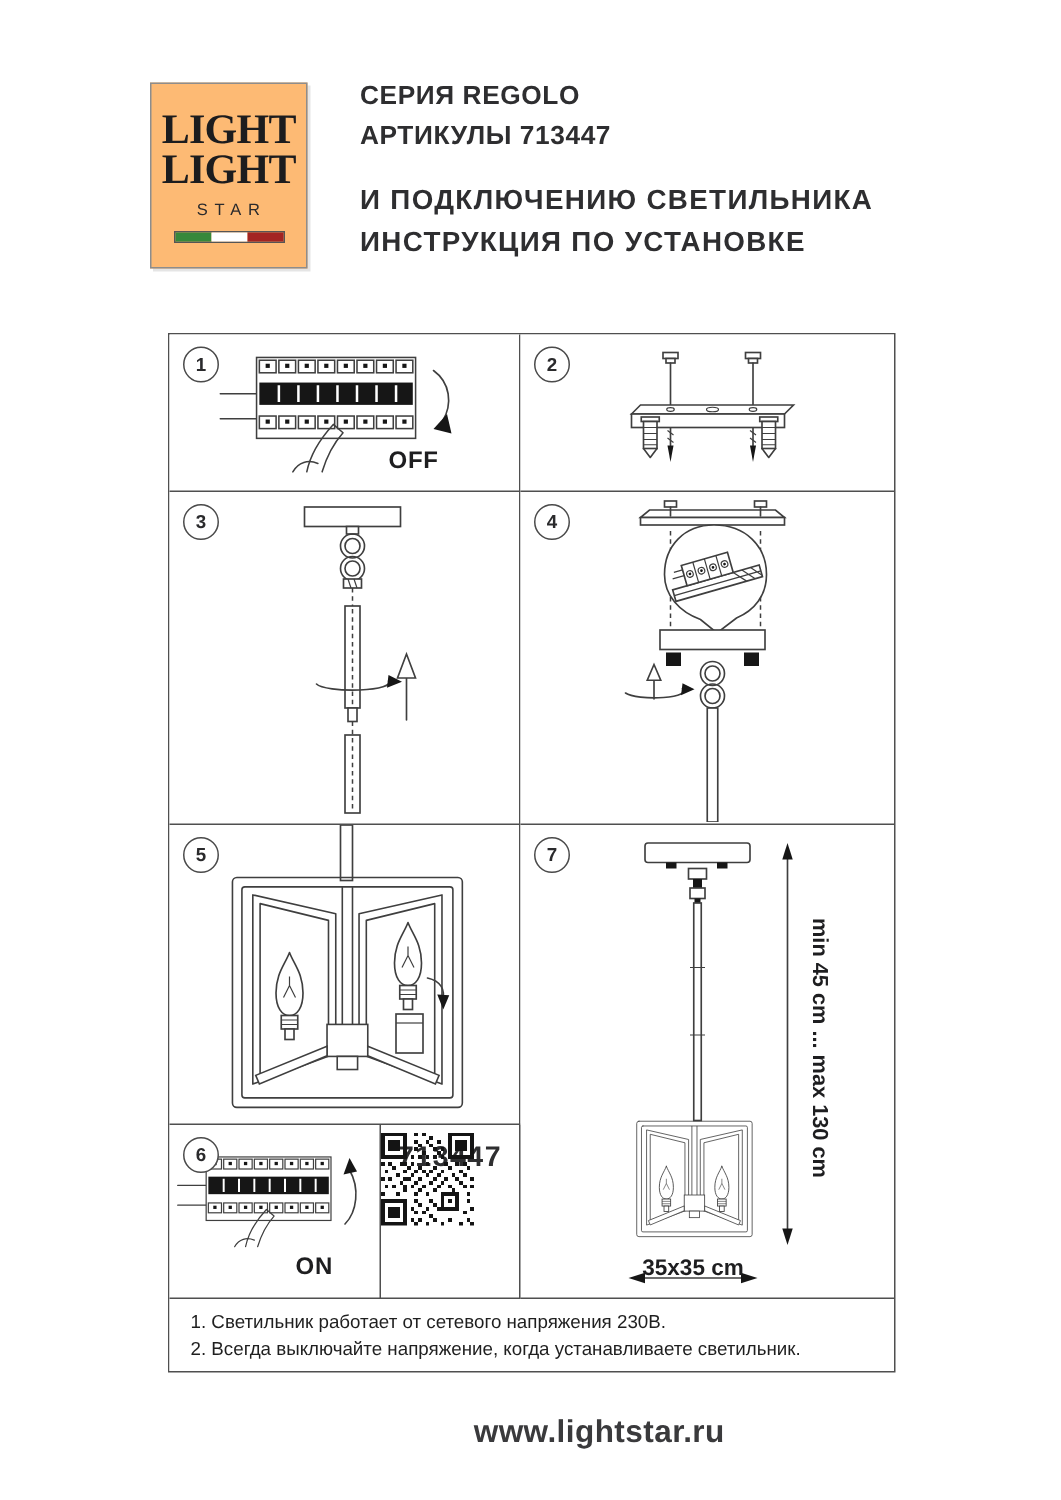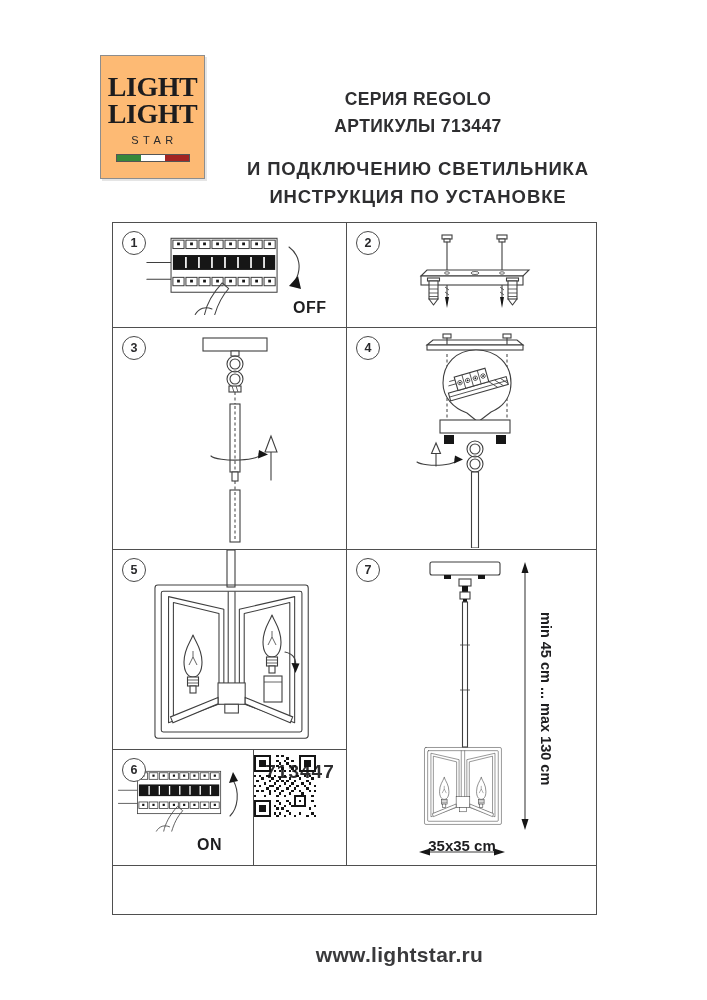--- a/index.html
+++ b/index.html
@@ -11,21 +11,21 @@
     border:1.5px solid #8d8d8d;box-shadow:2px 2px 0 rgba(0,0,0,.10);
     background:#fdba74;display:flex;flex-direction:column;align-items:center;justify-content:center;}
   .logo-word{font-family:"Liberation Serif",serif;font-weight:bold;font-size:28px;
     line-height:27px;color:#1c1c1e;letter-spacing:-.5px;}
   .logo-group{font-size:11px;letter-spacing:4.5px;margin-top:7px;color:#2a2a2c;padding-left:4px;}
   .logo-flag{margin-top:8px;width:74px;height:8px;border:1px solid #555;display:flex;box-sizing:border-box;}
   .logo-flag span{flex:1;}
   .fg{background:#36883b;}.fw{background:#ffffff;}.fr{background:#a32422;}
 
   
-  .hdr{position:absolute;left:240px;top:50px;width:356px;text-align:center;margin-top:36px;}
+  .hdr{position:absolute;left:240px;top:50px;width:356px;text-align:left;}
   .hdr-l1{font-size:17.5px;font-weight:bold;line-height:27px;letter-spacing:.4px;color:#2e2e30;}
   .hdr-gap{height:15px;}
   .hdr-l2{font-size:18.5px;font-weight:bold;line-height:28px;letter-spacing:.9px;color:#2e2e30;}
 
   
   .grid{position:absolute;left:112px;top:222px;width:483px;height:691px;
     border:1.2px solid #4f4f4f;background:#fff;}
   .cell{position:absolute;box-sizing:border-box;overflow:hidden;background:#fff;}
   .br{border-right:1.2px solid #4f4f4f;}
   .bb{border-bottom:1.2px solid #4f4f4f;}
@@ -172,21 +172,21 @@
 
 <div class="grid">
 
   <div class="cell br bb" style="left:0;top:0;width:234px;height:105px;">
     <span class="badge">1</span>
     <svg width="232" height="103" viewBox="0 0 232 103">
       <use href="#sym-breaker" transform="translate(32,6) scale(0.93)"></use>
       <path class="ln" d="M176,24 C187,32 189,46 182,58"></path>
       <path class="dk" d="M185,53 L176,63 L188,66 Z"></path>
     </svg>
-    <span class="dlabel" style="left:146px;top:76px;margin-left:34px;">OFF</span>
+    <span class="dlabel" style="left:146px;top:76px;">OFF</span>
   </div>
 
   <div class="cell bb" style="left:234px;top:0;width:249px;height:105px;">
     <span class="badge">2</span>
     <svg width="247" height="103" viewBox="0 0 247 103">
       <use href="#sym-screw2" transform="translate(100,12)"></use>
       <use href="#sym-screw2" transform="translate(155,12)"></use>
       <polygon class="wfill" points="74,53 80,47 182,47 176,53"></polygon>
       <rect class="wfill" x="74" y="53" width="102" height="9"></rect>
       <ellipse class="thin" cx="100" cy="50" rx="2.5" ry="1.2"></ellipse>
@@ -316,15 +316,21 @@
       <rect x="2" y="2" width="3" height="3" fill="#141414"></rect>
       <rect x="18.5" y="0.5" width="6" height="6" fill="none" stroke="#141414" stroke-width="1"></rect>
       <rect x="20" y="2" width="3" height="3" fill="#141414"></rect>
       <rect x="0.5" y="18.5" width="6" height="6" fill="none" stroke="#141414" stroke-width="1"></rect>
       <rect x="2" y="20" width="3" height="3" fill="#141414"></rect>
       <rect x="16.5" y="16.5" width="4" height="4" fill="none" stroke="#141414" stroke-width="1"></rect>
       <path fill="#141414" d="M9 0h1v1H9zM11 0h1v1h-1zM13 1h1v1h-1zM9 2h1v1H9zM12 2h1v1h-1zM15 2h1v1h-1zM10 3h1v1h-1zM13 3h1v1h-1zM9 4h1v1H9zM14 4h1v1h-1zM16 4h1v1h-1zM11 5h1v1h-1zM15 5h1v1h-1zM8 6h1v1H8zM10 6h1v1h-1zM12 6h1v1h-1zM14 6h1v1h-1zM16 6h1v1h-1zM0 8h1v1H0zM2 8h1v1H2zM5 8h1v1H5zM8 8h1v1H8zM12 8h1v1h-1zM17 8h1v1h-1zM20 8h1v1h-1zM22 8h1v1h-1zM3 9h1v1H3zM7 9h1v1H7zM10 9h1v1h-1zM14 9h1v1h-1zM18 9h1v1h-1zM23 9h1v1h-1zM1 10h1v1H1zM6 10h1v1H6zM9 10h1v1H9zM11 10h1v1h-1zM13 10h1v1h-1zM16 10h1v1h-1zM21 10h1v1h-1zM4 11h1v1H4zM8 11h1v1H8zM12 11h1v1h-1zM15 11h1v1h-1zM19 11h1v1h-1zM22 11h1v1h-1zM0 12h1v1H0zM2 12h1v1H2zM7 12h1v1H7zM10 12h1v1h-1zM14 12h1v1h-1zM17 12h1v1h-1zM20 12h1v1h-1zM24 12h1v1h-1zM5 13h1v1H5zM9 13h1v1H9zM13 13h1v1h-1zM16 13h1v1h-1zM21 13h1v1h-1zM1 14h1v1H1zM3 14h1v1H3zM8 14h1v1H8zM11 14h1v1h-1zM15 14h1v1h-1zM18 14h1v1h-1zM22 14h1v1h-1zM24 14h1v1h-1zM6 15h1v1H6zM10 15h1v1h-1zM14 15h1v1h-1zM19 15h1v1h-1zM0 16h1v1H0zM4 16h1v1H4zM9 16h1v1H9zM12 16h1v1h-1zM23 16h1v1h-1zM6 8h1v1H6zM6 10h1v1H6zM6 12h1v1H6zM6 14h1v1H6zM9 18h1v1H9zM13 18h1v1h-1zM23 18h1v1h-1zM10 19h1v1h-1zM14 19h1v1h-1zM8 20h1v1H8zM12 20h1v1h-1zM15 20h1v1h-1zM24 20h1v1h-1zM9 21h1v1H9zM11 21h1v1h-1zM22 21h1v1h-1zM13 22h1v1h-1zM18 18h1v1h-1zM8 23h1v1H8zM10 23h1v1h-1zM14 23h1v1h-1zM18 23h1v1h-1zM23 23h1v1h-1zM9 24h1v1H9zM12 24h1v1h-1zM16 24h1v1h-1zM21 24h1v1h-1zM24 24h1v1h-1zM18 18h1v1h-1z"></path>
     </svg>
   </div>
 
+  <div class="cell" style="left:0;top:643px;width:483px;height:48px;">
+    <div class="notes">
+      <div>1. Светильник работает от сетевого напряжения 230В.</div>
+      <div>2. Всегда выключайте напряжение, когда устанавливаете светильник.</div>
+    </div>
+  </div>
 </div>
 
 <div class="footer">www.lightstar.ru</div>
 
 </body></html>

